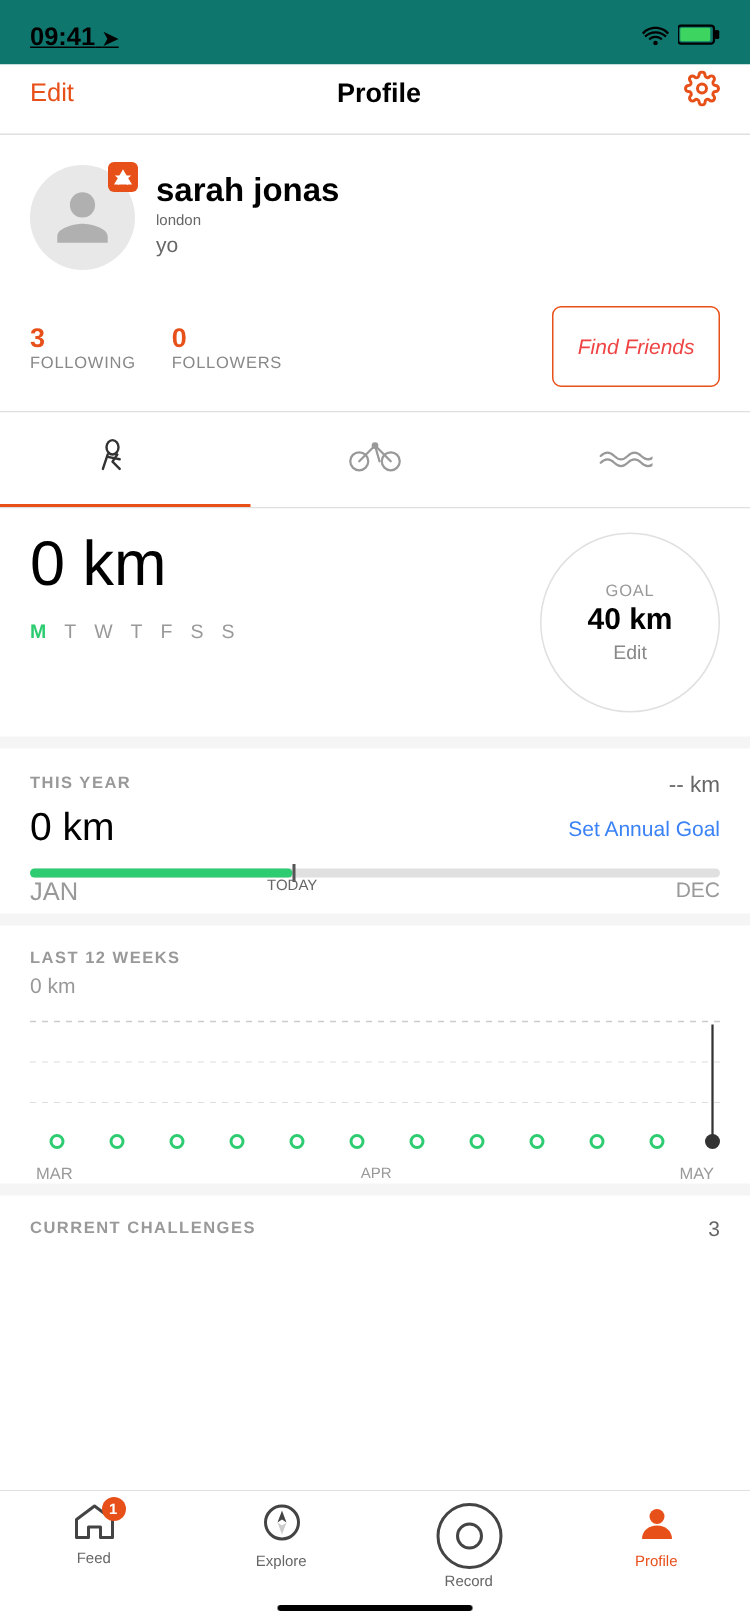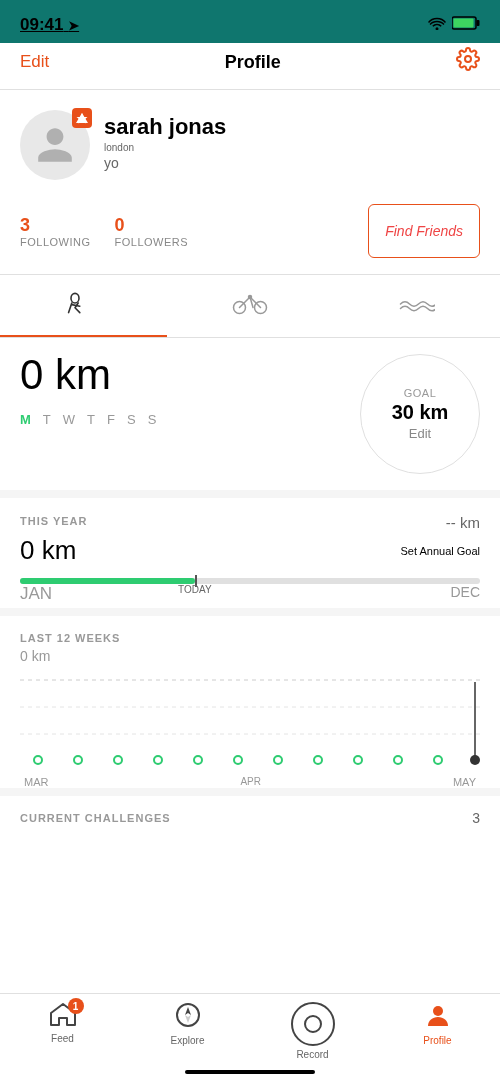--- a/index.html
+++ b/index.html
@@ -270,22 +270,22 @@
     .year-km-right {
       font-size: 15px;
       color: #666;
     }
     .year-km-main {
       font-size: 26px;
       font-weight: 400;
       color: #000;
     }
     .set-goal-link {
-      font-size: 11px;
-      color: #000000;
+      font-size: 14px;
+      color: #3b82f6;
       font-weight: 500;
     }
 
     
     .progress-container {
       margin: 12px 0 4px;
       position: relative;
     }
     .progress-track {
       height: 6px;
@@ -536,21 +536,21 @@
         <span class="day-label">T</span>
         <span class="day-label">W</span>
         <span class="day-label">T</span>
         <span class="day-label">F</span>
         <span class="day-label">S</span>
         <span class="day-label">S</span>
       </div>
     </div>
     <div class="goal-circle">
       <div class="goal-label">GOAL</div>
-      <div class="goal-value">30 km</div>
+      <div class="goal-value">40 km</div>
       <div class="goal-edit">Edit</div>
     </div>
   </div>
 </div>
 
 <div class="year-section">
   <div class="year-header">
     <span class="section-label">THIS YEAR</span>
     <span class="year-km-right">-- km</span>
   </div>

